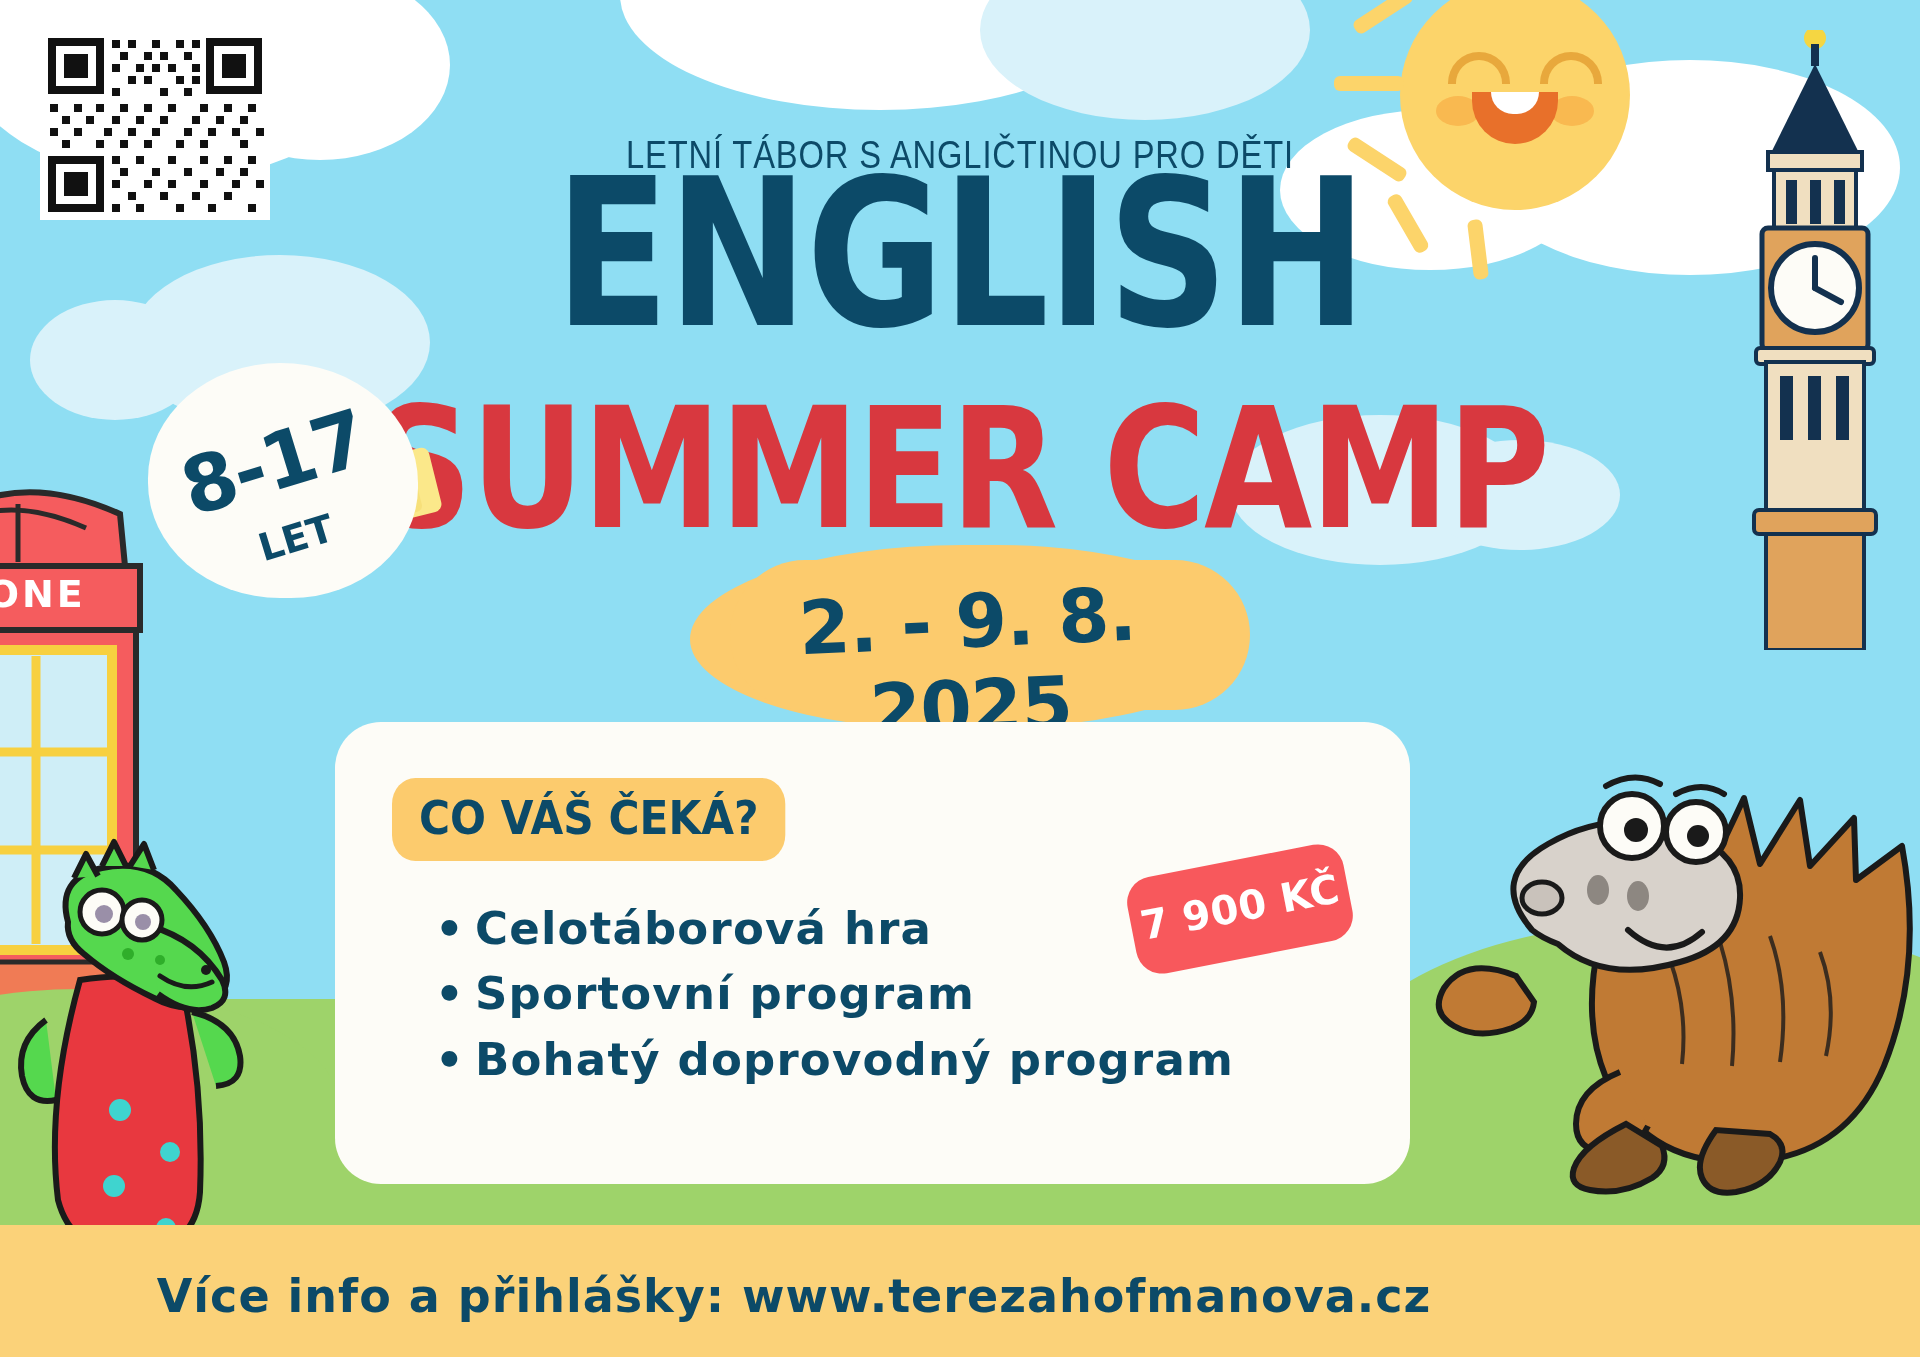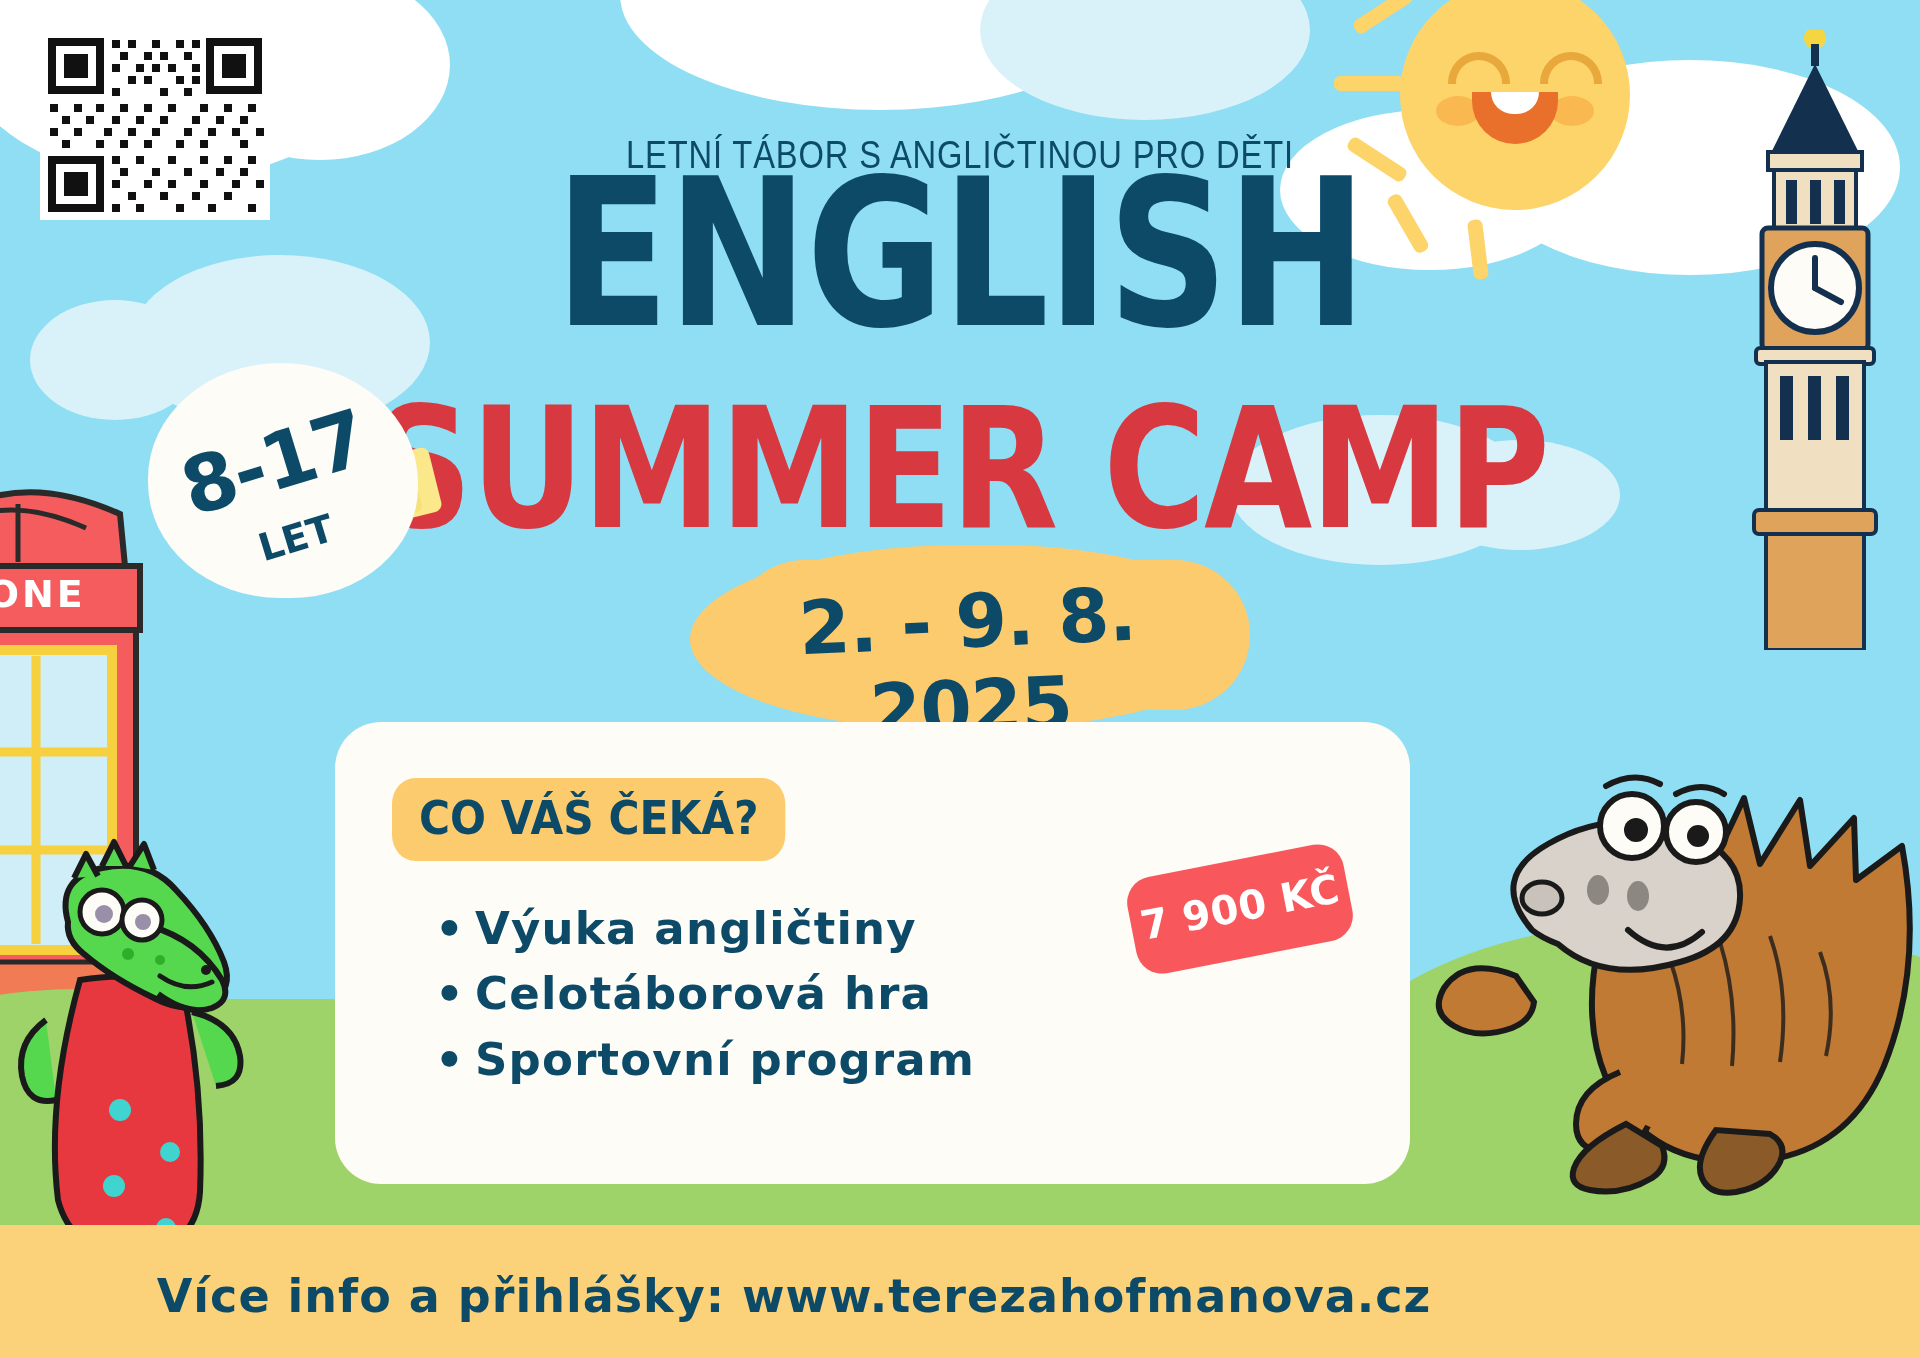--- a/index.html
+++ b/index.html
@@ -299,23 +299,23 @@
   <div id="age-let">LET</div>
 
   <div id="date-blob"></div>
   <div id="date-blob2"></div>
   <div id="date-text">2. - 9. 8. 2025</div>
 
   <div id="card"></div>
   <div id="ceka-badge">CO VÁŠ ČEKÁ?</div>
 
   <ul id="bullets">
-    <li>Výuka angličtiny</li>
     <li>Celotáborová hra</li>
     <li>Sportovní program</li>
+    <li>Bohatý doprovodný program</li>
   </ul>
 
   <div id="price"></div>
   <div id="price-text">7 900 KČ</div>
 
   <div class="mascot" style="left:10px;top:830px;width:300px;height:520px;">
     <svg width="300" height="520" viewBox="0 0 300 520">
 
       <path d="M36 190 q-30 22 -24 56 q6 30 34 24" fill="#55d84e" stroke="#1a1a1a" stroke-width="6"></path>
 

